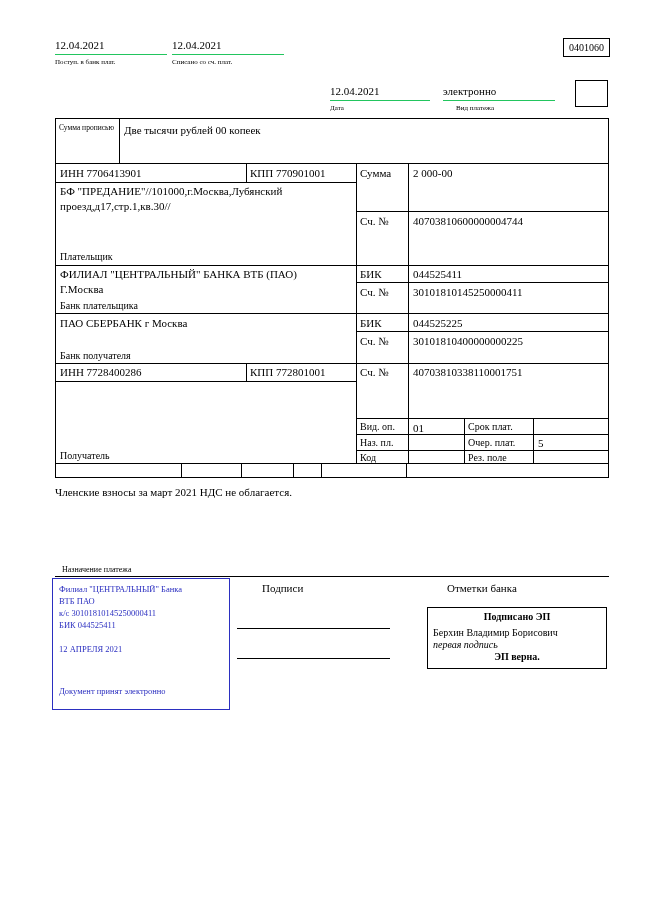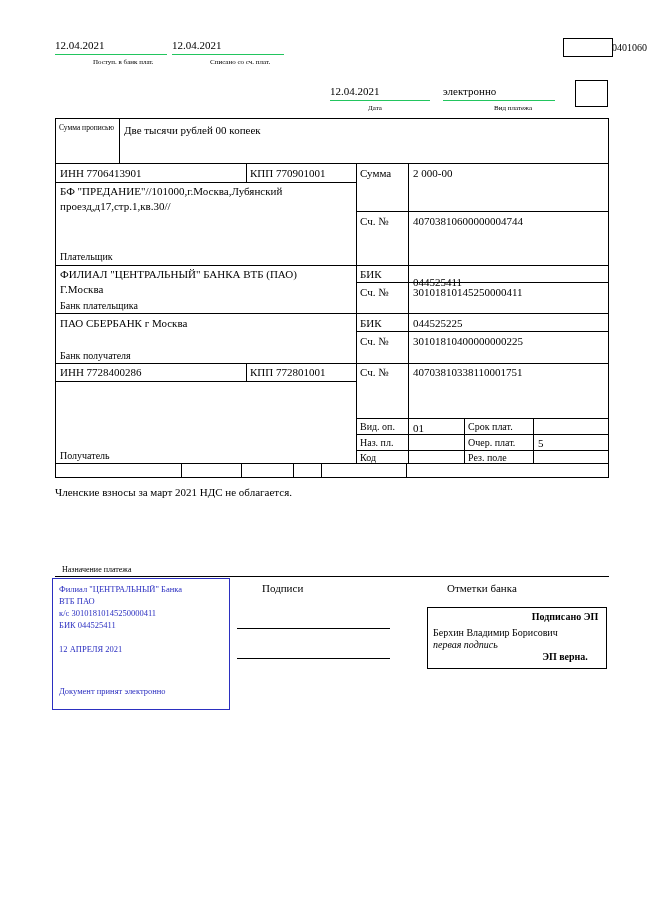--- a/index.html
+++ b/index.html
@@ -1,25 +1,25 @@
 <!DOCTYPE html>
 <html><head>
 <meta charset="utf-8">
 <style>
   html,body{margin:0;padding:0;background:#fff;}
   .page{position:relative;width:660px;height:919px;background:#fff;font-family:"Liberation Serif",serif;color:#000;overflow:hidden;}
   .abs{position:absolute;}
   .t{font-size:11px;line-height:14px;white-space:nowrap;}
   .wrap{font-size:11px;line-height:15px;}
   .lbl{font-size:10px;line-height:12px;white-space:nowrap;}
-  .xs{font-size:7px;line-height:8px;white-space:nowrap;margin-left:38px;}
+  .xs{font-size:7px;line-height:8px;white-space:nowrap;}
   .s8{font-size:8px;line-height:9px;white-space:nowrap;margin-left:7px;}
   .b{font-weight:bold;}
   .i{font-style:italic;}
-  .center{text-align:center;padding-left:48px;}
+  .center{text-align:center;}
   .ul{border-bottom:1px solid #22c55e;padding-bottom:2px;}
   .box{border:1px solid #000;box-sizing:border-box;}
   .hl{position:absolute;height:1px;background:#000;}
   .vl{position:absolute;width:1px;background:#000;}
   .stamp{border:1px solid #2b2fc0;color:#2b2fc0;box-sizing:border-box;}
   .stamp-line{position:absolute;left:6px;font-size:8.5px;line-height:10px;white-space:nowrap;}
 </style>
 </head>
 <body>
 
@@ -75,21 +75,21 @@
     <div class="abs t" style="left:194px;top:2px">КПП 770901001</div>
     <div class="abs t" style="left:304px;top:2px">Сумма</div>
     <div class="abs t" style="left:357px;top:2px">2 000-00</div>
     <div class="abs wrap" style="left:4px;top:20px;width:292px">БФ "ПРЕДАНИЕ"//101000,г.Москва,Лубянский проезд,д17,стр.1,кв.30//</div>
     <div class="abs t" style="left:304px;top:50px">Сч. №</div>
     <div class="abs t" style="left:357px;top:50px">40703810600000004744</div>
     <div class="abs lbl" style="left:4px;top:87px">Плательщик</div>
 
     <div class="abs wrap" style="left:4px;top:103px;width:280px">ФИЛИАЛ "ЦЕНТРАЛЬНЫЙ" БАНКА ВТБ (ПАО) Г.Москва</div>
     <div class="abs t" style="left:304px;top:103px">БИК</div>
-    <div class="abs t" style="left:357px;top:111px">044525411</div>
+    <div class="abs t" style="left:357px;top:103px">044525411</div>
     <div class="abs t" style="left:304px;top:121px">Сч. №</div>
     <div class="abs t" style="left:357px;top:121px">30101810145250000411</div>
     <div class="abs lbl" style="left:4px;top:136px">Банк плательщика</div>
 
     <div class="abs t" style="left:4px;top:152px">ПАО СБЕРБАНК г Москва</div>
     <div class="abs t" style="left:304px;top:152px">БИК</div>
     <div class="abs t" style="left:357px;top:152px">044525225</div>
     <div class="abs t" style="left:304px;top:170px">Сч. №</div>
     <div class="abs t" style="left:357px;top:170px">30101810400000000225</div>
     <div class="abs lbl" style="left:4px;top:186px">Банк получателя</div>

